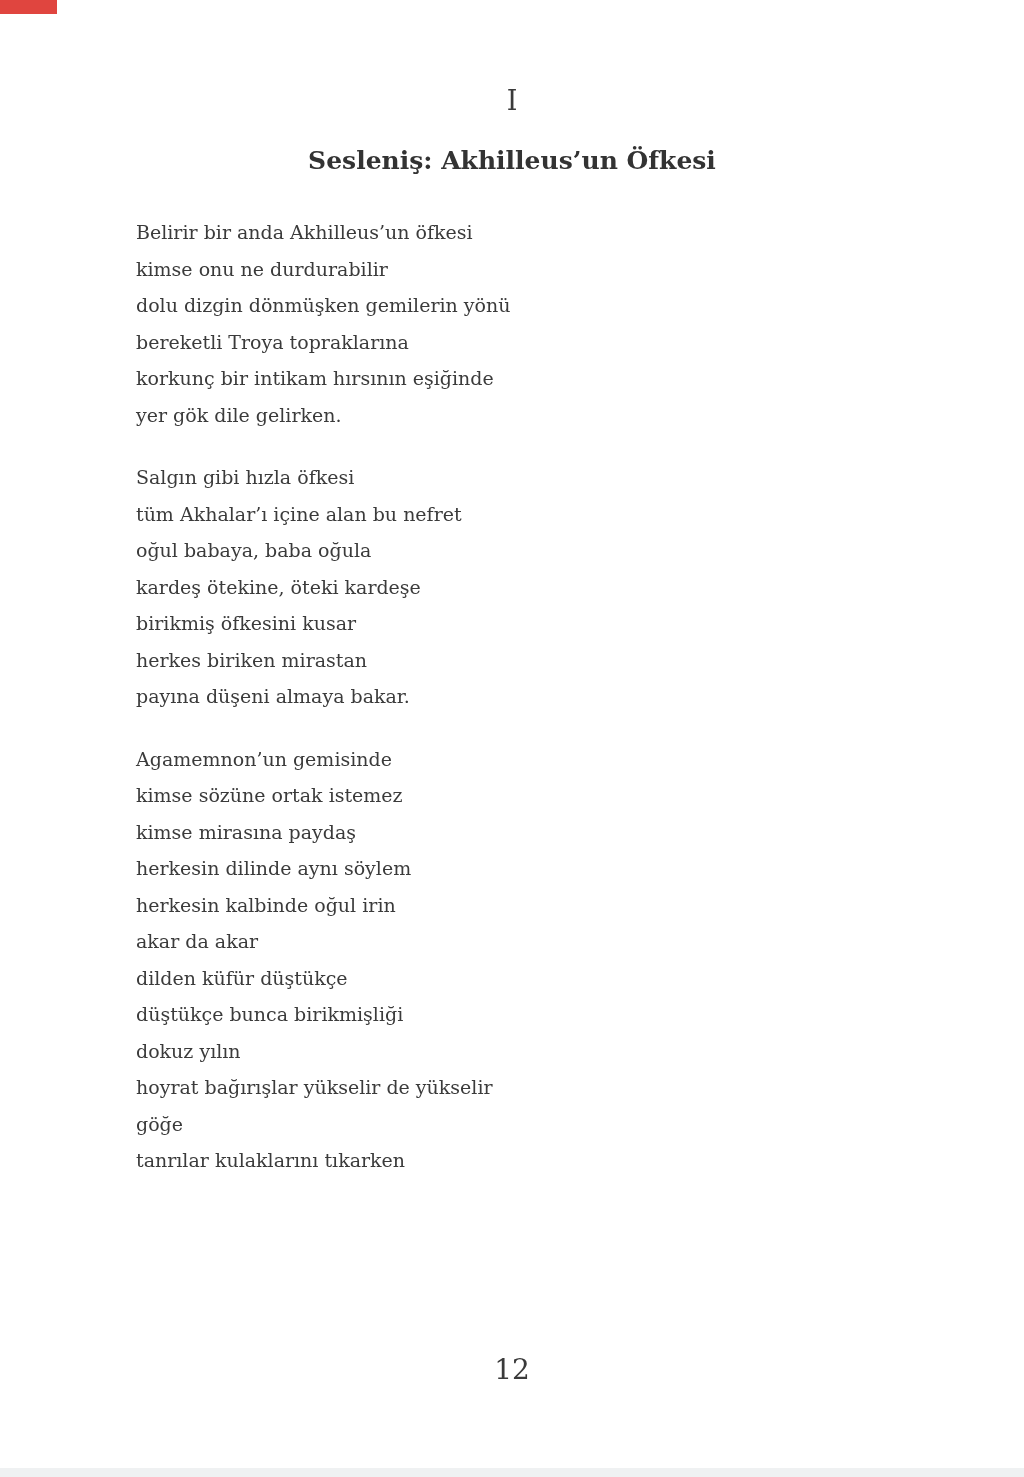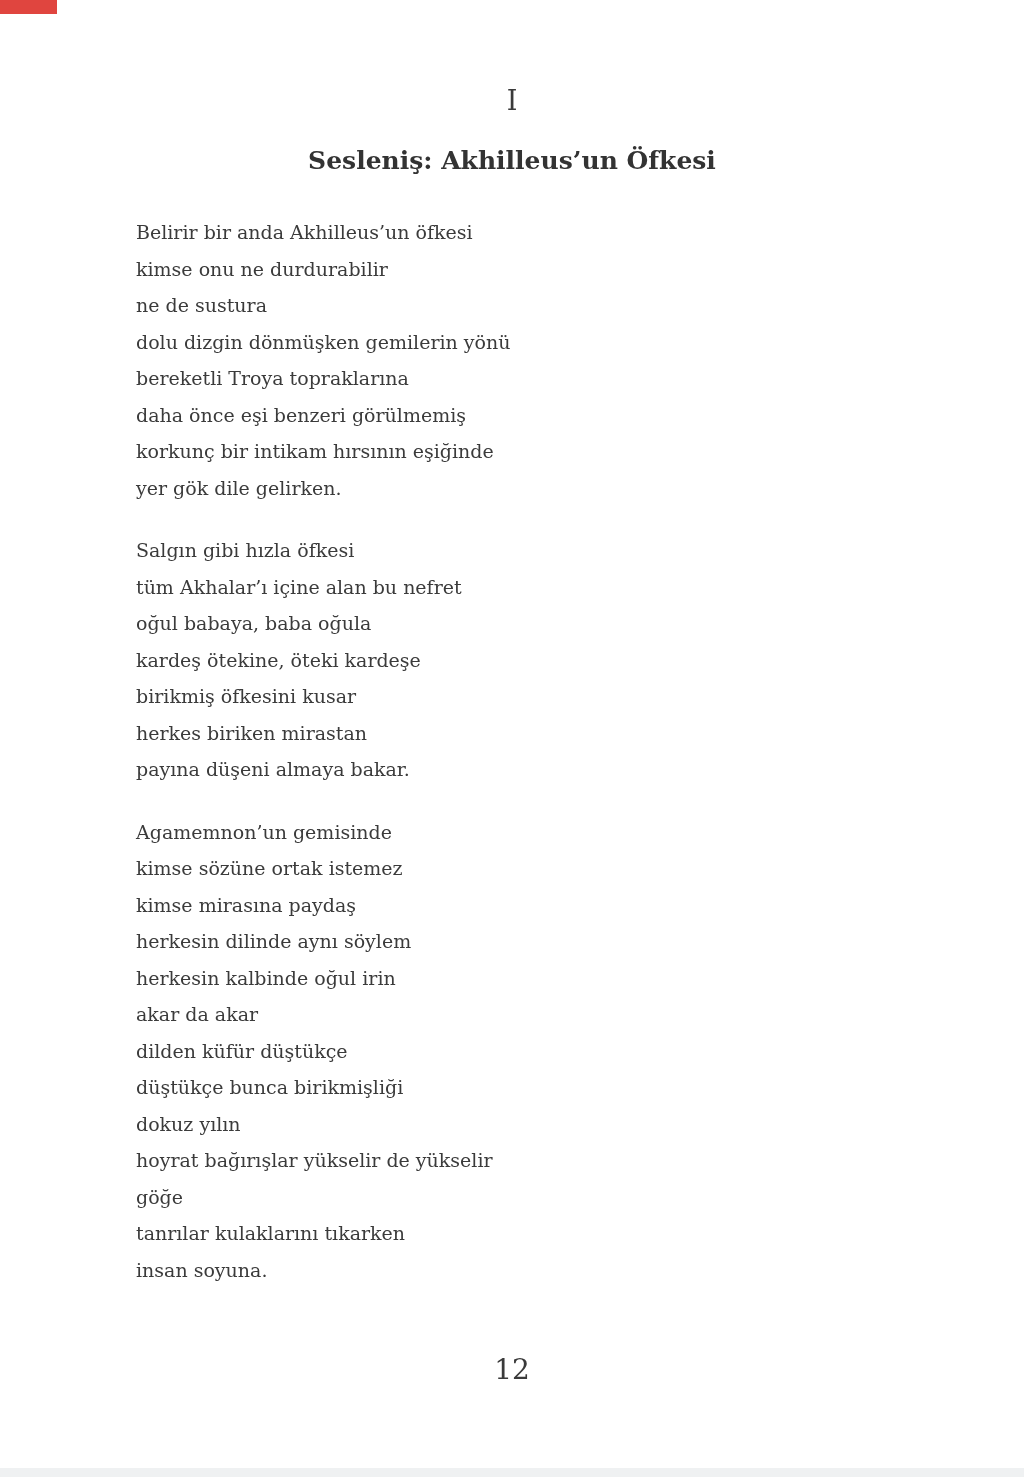--- a/index.html
+++ b/index.html
@@ -96,24 +96,22 @@
   <div class="red-bar"></div>
 
   <div class="section-number">I</div>
 
   <h1 class="poem-title">Sesleniş: Akhilleus’un Öfkesi</h1>
 
   <div class="poem" id="poem">
       <div class="stanza">
         <div class="poem-line">Belirir bir anda Akhilleus’un öfkesi</div>
         <div class="poem-line">kimse onu ne durdurabilir</div>
-        <div class="poem-line">ne de sustura</div>
         <div class="poem-line">dolu dizgin dönmüşken gemilerin yönü</div>
         <div class="poem-line">bereketli Troya topraklarına</div>
-        <div class="poem-line">daha önce eşi benzeri görülmemiş</div>
         <div class="poem-line">korkunç bir intikam hırsının eşiğinde</div>
         <div class="poem-line">yer gök dile gelirken.</div>
       </div>
       <div class="stanza">
         <div class="poem-line">Salgın gibi hızla öfkesi</div>
         <div class="poem-line">tüm Akhalar’ı içine alan bu nefret</div>
         <div class="poem-line">oğul babaya, baba oğula</div>
         <div class="poem-line">kardeş ötekine, öteki kardeşe</div>
         <div class="poem-line">birikmiş öfkesini kusar</div>
         <div class="poem-line">herkes biriken mirastan</div>
@@ -125,21 +123,20 @@
         <div class="poem-line">kimse mirasına paydaş</div>
         <div class="poem-line">herkesin dilinde aynı söylem</div>
         <div class="poem-line">herkesin kalbinde oğul irin</div>
         <div class="poem-line">akar da akar</div>
         <div class="poem-line">dilden küfür düştükçe</div>
         <div class="poem-line">düştükçe bunca birikmişliği</div>
         <div class="poem-line">dokuz yılın</div>
         <div class="poem-line">hoyrat bağırışlar yükselir de yükselir</div>
         <div class="poem-line">göğe</div>
         <div class="poem-line">tanrılar kulaklarını tıkarken</div>
-        <div class="poem-line">insan soyuna.</div>
       </div>
     </div>
 
   <div class="page-number">12</div>
 
   <div class="bottom-bar"></div>
 
 </div>
 
 </body></html>

